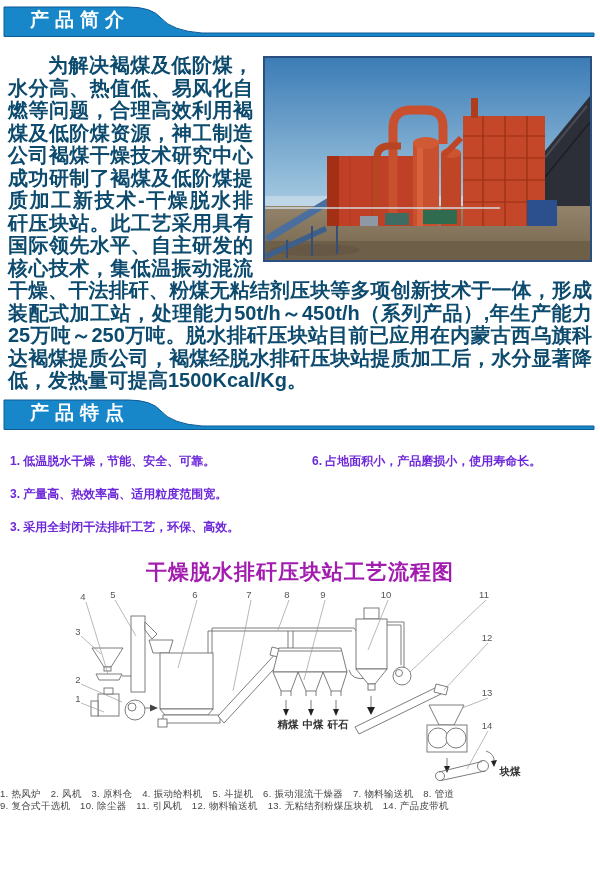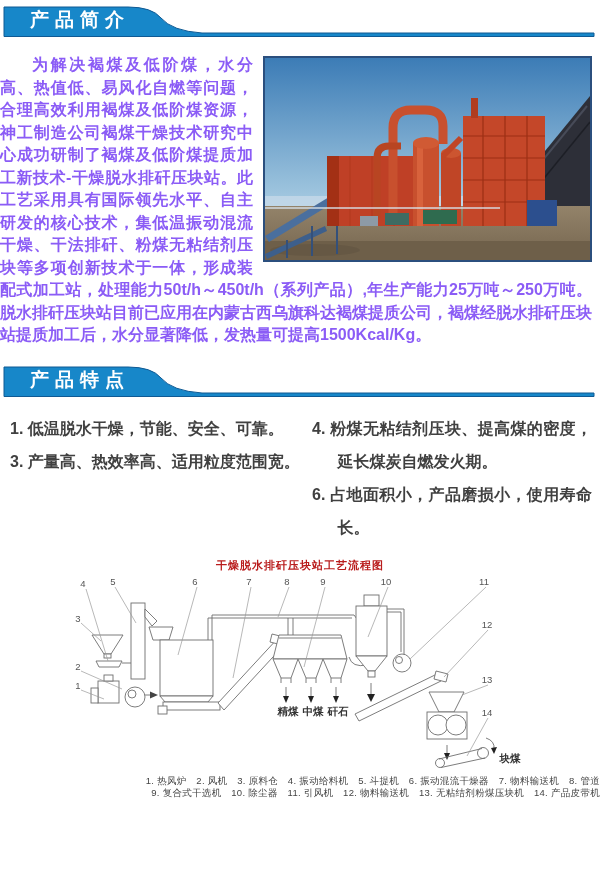--- a/index.html
+++ b/index.html
@@ -9,43 +9,43 @@
   }
   
   .banner{position:relative;width:600px;height:36px;margin-top:4px;text-align:center;}
   .banner svg{position:absolute;left:0;top:0;}
   .banner .banner-title{
     position:absolute;left:30px;top:4px;color:#ffffff;font-size:19px;font-weight:bold;
     letter-spacing:6px;line-height:24px;
   }
   
   .intro-body{
-    padding:14px 8px 0 0;font-size:16px;line-height:22.5px;font-weight:600;
-    text-align:justify;color:#8b5cf6;
+    padding:14px 8px 0 8px;font-size:20px;line-height:22.5px;font-weight:600;
+    text-align:justify;color:#0c4a6e;
   }
   .intro-body p{margin:0;text-indent:2em;}
   .photo-frame{
     float:right;width:325px;height:202px;margin:2px 0 6px 10px;
     border:2px solid #2b4f7e;background:#9cc3de;overflow:hidden;
   }
   
   .features-wrap{display:flex;padding:12px 8px 0 10px;font-weight:600;}
-  .features-col{font-size:16px;line-height:33px;color:#404040;}
+  .features-col{font-size:12px;line-height:33px;color:#6d28d9;}
   .features-col.left{width:302px;}
   .features-col.right{width:280px;}
   .feature-item{padding-left:1.6em;text-indent:-1.6em;text-align:justify;}
   
   .diagram-title{
-    margin:14px 0 0 0;text-align:center;font-size:11px;font-weight:bold;color:#b91c1c;
+    margin:14px 0 0 0;text-align:center;font-size:21px;font-weight:bold;color:#a21caf;
     letter-spacing:1px;
   }
   .diagram-box{position:relative;width:600px;height:200px;margin-top:2px;}
   .diagram-box svg{position:absolute;left:0;top:0;}
   .diagram-caption{
-    text-align:right;font-size:9.5px;line-height:12px;color:#444;margin-top:0;
+    text-align:left;font-size:9.5px;line-height:12px;color:#444;margin-top:0;
     letter-spacing:0.3px;
   }
 </style>
 </head>
 <body>
 
 <div class="page">
 
   <div class="banner">
     <svg width="600" height="36" viewBox="0 0 600 36">
@@ -112,34 +112,34 @@
         <rect x="120" y="155" width="24" height="12" fill="#3e6b62"></rect>
         <rect x="95" y="158" width="18" height="10" fill="#8d9aa6"></rect>
         <rect x="262" y="142" width="30" height="26" fill="#2c4f8e"></rect>
         <line x1="0" y1="150" x2="235" y2="150" stroke="#d8e2ea" stroke-width="2" opacity="0.7"></line>
       </svg>
     </div>
     <p>为解决褐煤及低阶煤，水分高、热值低、易风化自燃等问题，合理高效利用褐煤及低阶煤资源，神工制造公司褐煤干燥技术研究中心成功研制了褐煤及低阶煤提质加工新技术-干燥脱水排矸压块站。此工艺采用具有国际领先水平、自主研发的核心技术，集低温振动混流干燥、干法排矸、粉煤无粘结剂压块等多项创新技术于一体，形成装配式加工站，处理能力50t/h～450t/h（系列产品）,年生产能力25万吨～250万吨。脱水排矸压块站目前已应用在内蒙古西乌旗科达褐煤提质公司，褐煤经脱水排矸压块站提质加工后，水分显著降低，发热量可提高1500Kcal/Kg。</p>
     <div style="clear:both;"></div>
   </div>
 
-  <div class="banner" style="margin-top:17px;">
+  <div class="banner" style="margin-top:5px;">
     <svg width="600" height="36" viewBox="0 0 600 36">
       <path d="M4,3 L128,3 Q152,3 161,14 Q172,27 202,29 L594,29 L594,32.5 L4,32.5 Z" fill="#1787c9" stroke="#0f5a94" stroke-width="1"></path>
     </svg>
     <span class="banner-title">产品特点</span>
   </div>
 
   <div class="features-wrap">
     <div class="features-col left">
       <div class="feature-item">1. 低温脱水干燥，节能、安全、可靠。</div>
       <div class="feature-item">3. 产量高、热效率高、适用粒度范围宽。</div>
+      <div class="feature-item">3. 采用全封闭干法排矸工艺，环保、高效。</div>
     </div>
     <div class="features-col right">
-      <div class="feature-item">4. 粉煤无粘结剂压块、提高煤的密度，延长煤炭自燃发火期。</div>
       <div class="feature-item">6. 占地面积小，产品磨损小，使用寿命长。</div>
     </div>
   </div>
 
   <h3 class="diagram-title">干燥脱水排矸压块站工艺流程图</h3>
 
   <div class="diagram-box">
     <svg width="600" height="200" viewBox="0 0 600 200" font-family="Liberation Sans, sans-serif">
       <g stroke="#6e6e6e" stroke-width="0.9" fill="none">
 

